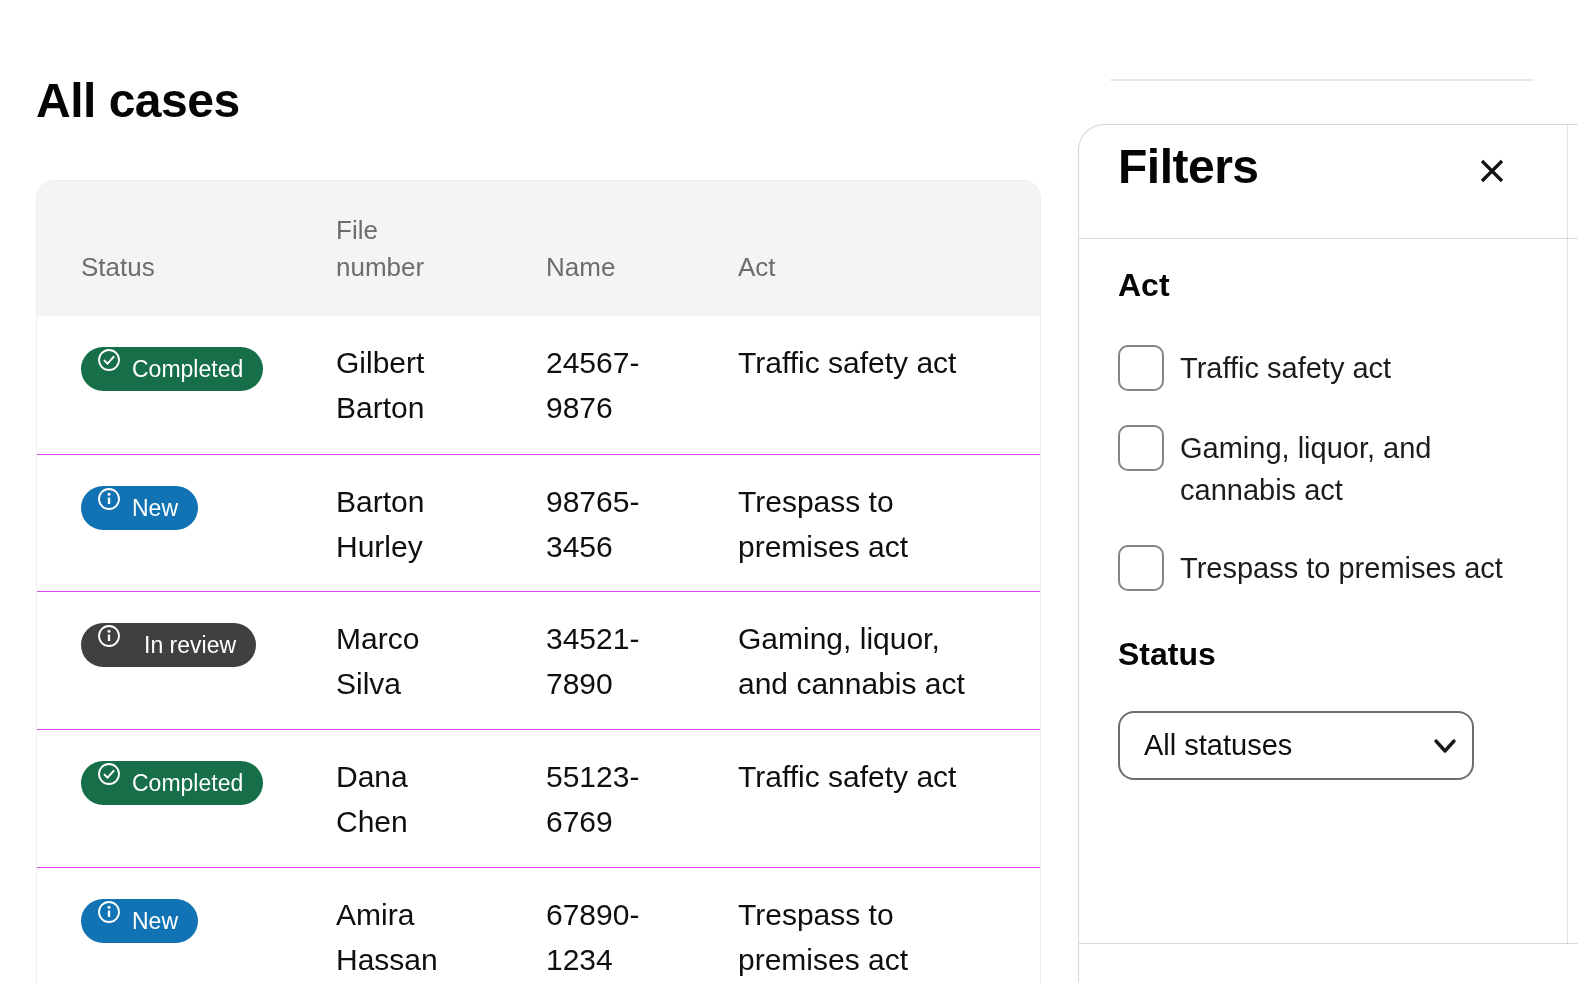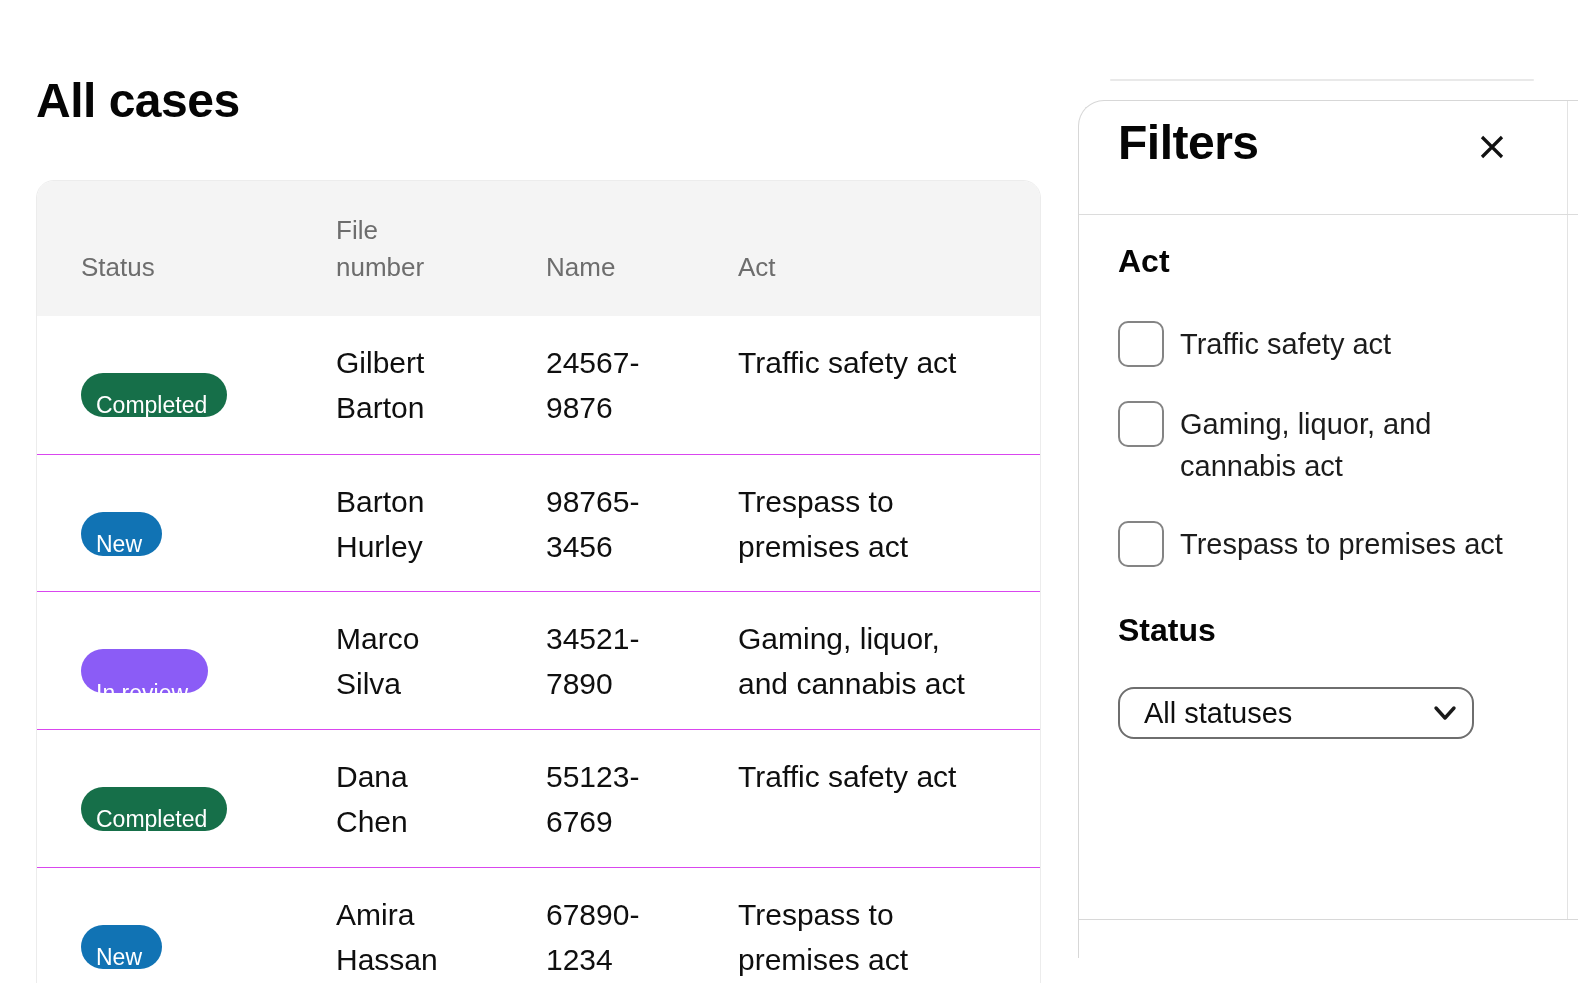--- a/index.html
+++ b/index.html
@@ -63,47 +63,46 @@
   }
   .trow:first-child { border-top: none; }
   .cell { font-size: 30px; line-height: 45px; color: #0f0f0f; }
   .cell.name { max-width: 125px; }
   .cell.file { max-width: 140px; }
   .cell.act  { max-width: 242px; }
 
   
   .badge {
     display: inline-flex;
-    align-items: flex-end;
+    align-items: flex-start;
     gap: 10px;
     height: 44px;
     padding: 0 20px 0 15px;
     border-radius: 24px;
     color: #ffffff;
     font-size: 23px;
     white-space: nowrap;
-    flex-direction: column;
   }
   .badge svg { width: 26px; height: 26px; display: block; }
 
   
   .bg-edge {
     position: absolute;
     height: 2px;
     background: #e9e9e9;
     border-radius: 2px;
   }
   .bg-edge.top    { left: 1110px; top: 32px;  width: 424px; }
   .bg-edge.bottom { left: 1113px; top: 960px; width: 420px; background:#e3e3e3; }
 
   
   .drawer {
     position: absolute;
     left: 1078px;
-    top: 53px;
+    top: 77px;
     width: 500px;
     height: 858px;
     background: #ffffff;
     border-left: 1px solid #d7d7d7;
     border-top: 1px solid #d7d7d7;
     border-top-left-radius: 26px;
     text-decoration: underline;
   }
   .filters-title {
     position: absolute;
@@ -171,21 +170,21 @@
     font-size: 29px;
     line-height: 42px;
     padding-top: 2px;
     color: #1c1c1c;
   }
   .status-select {
     position: absolute;
     left: 39px;
     top: 586px;
     width: 356px;
-    height: 52px;
+    height: 69px;
     border: 2px solid #6e6e6e;
     border-radius: 16px;
     background: #ffffff;
     display: flex;
     align-items: center;
     justify-content: space-between;
     padding: 0 9px 0 24px;
     cursor: pointer;
   }
   .status-select .value { font-size: 29px; color: #0f0f0f; }
@@ -248,21 +247,21 @@
         <span class="badge-label">New</span>
       </span>
     </div>
     <div class="cell name">Barton Hurley</div>
     <div class="cell file">98765-3456</div>
     <div class="cell act">Trespass to premises act</div>
   </div>
 
   <div class="trow">
     <div class="cell status">
-      <span class="badge" style="background: #8b5cf6; gap: 22px;">
+      <span class="badge" style="background: #404040; gap: 22px;">
 
         <svg class="ic-info" viewBox="0 0 26 26">
           <circle cx="13" cy="13" r="10" stroke="#ffffff" stroke-width="1.8" fill="none"></circle>
           <circle cx="13" cy="8.3" r="1.5" fill="#ffffff"></circle>
           <path d="M13 11.6 L13 18" stroke="#ffffff" stroke-width="2.3" fill="none"></path>
         </svg>
         <span class="badge-label">In review</span>
       </span>
     </div>
     <div class="cell name">Marco Silva</div>

